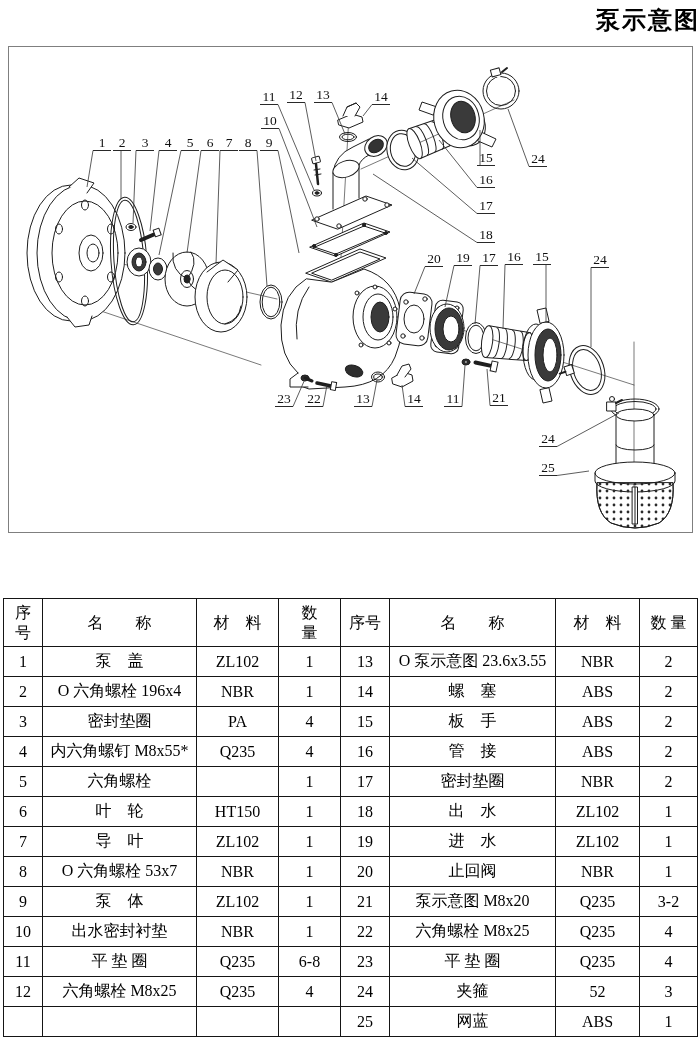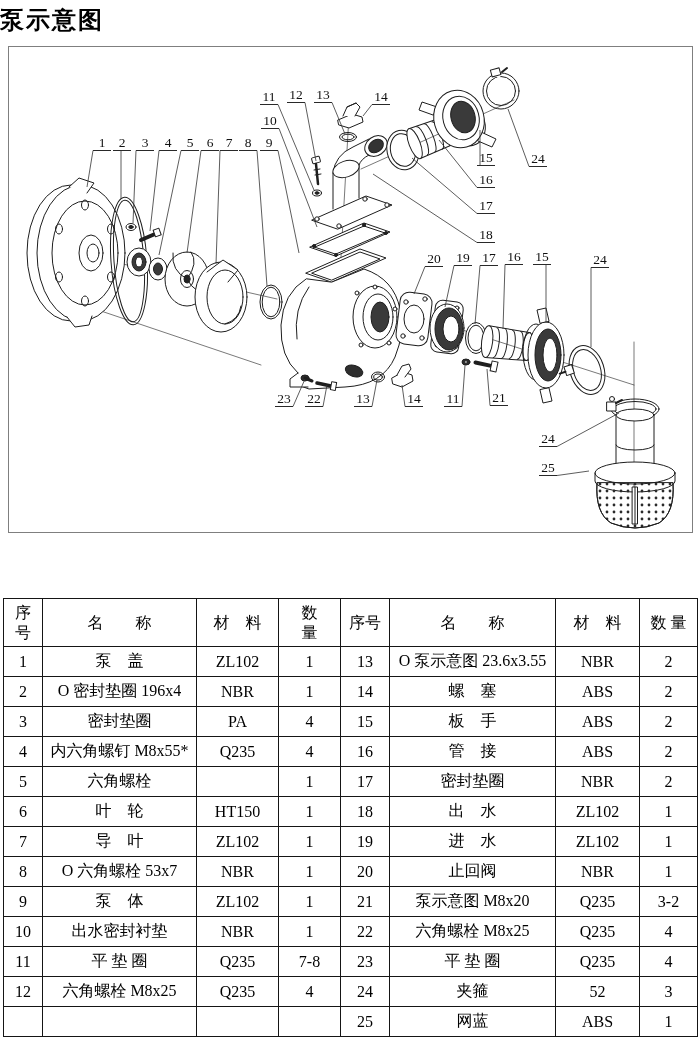--- a/index.html
+++ b/index.html
@@ -1,17 +1,17 @@
 <!DOCTYPE html>
 <html><head>
 <meta charset="utf-8">
 <style>
   html,body{margin:0;padding:0;width:700px;height:1037px;overflow:hidden;background:#fff;}
   body{position:relative;font-family:"Liberation Serif","DejaVu Serif",serif;color:#000;}
-  .page-title{position:absolute;top:4px;left:0;width:700px;text-align:left;
+  .page-title{position:absolute;top:4px;left:0;width:700px;text-align:right;
     font-size:24px;font-weight:bold;letter-spacing:2px;}
   .diagram-frame{position:absolute;left:8px;top:46px;width:683px;height:485px;
     border:1px solid #7f7f7f;background:#fff;}
   .diagram-frame svg{width:100%;height:100%;display:block;}
   table.parts-table{position:absolute;left:3px;top:598px;width:694px;
     border-collapse:collapse;table-layout:fixed;}
   .parts-table th,.parts-table td{border:1px solid #151515;text-align:center;
     vertical-align:middle;font-size:16px;padding:0 1px;overflow:hidden;font-weight:normal;}
   .parts-table thead tr{height:48px;}
   .parts-table tbody tr{height:30px;}
@@ -412,21 +412,21 @@
         <td>泵　盖</td>
         <td>ZL102</td>
         <td>1</td>
         <td>13</td>
         <td>O 泵示意图 23.6x3.55</td>
         <td>NBR</td>
         <td>2</td>
       </tr>
       <tr>
         <td>2</td>
-        <td>O 密封垫圈 196x4</td>
+        <td>O 六角螺栓 196x4</td>
         <td>NBR</td>
         <td>1</td>
         <td>14</td>
         <td>螺　塞</td>
         <td>ABS</td>
         <td>2</td>
       </tr>
       <tr>
         <td>3</td>
         <td>密封垫圈</td>
@@ -504,21 +504,21 @@
         <td>1</td>
         <td>22</td>
         <td>六角螺栓 M8x25</td>
         <td>Q235</td>
         <td>4</td>
       </tr>
       <tr>
         <td>11</td>
         <td>平 垫 圈</td>
         <td>Q235</td>
-        <td>7-8</td>
+        <td>6-8</td>
         <td>23</td>
         <td>平 垫 圈</td>
         <td>Q235</td>
         <td>4</td>
       </tr>
       <tr>
         <td>12</td>
         <td>六角螺栓 M8x25</td>
         <td>Q235</td>
         <td>4</td>

